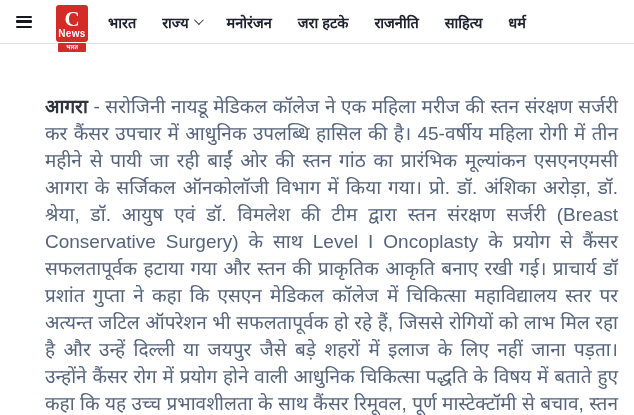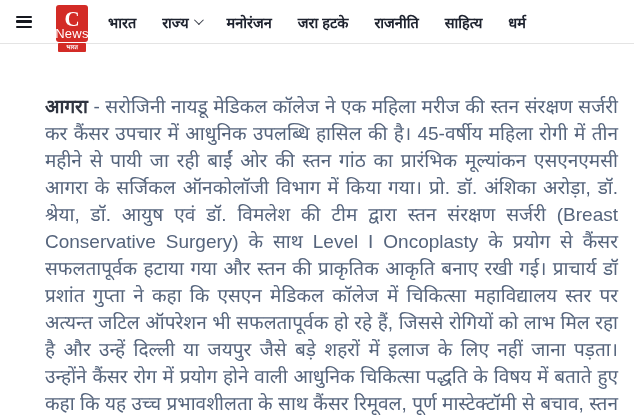--- a/index.html
+++ b/index.html
@@ -43,21 +43,21 @@
     border-radius: 3px;
     display: flex; flex-direction: column; align-items: center; justify-content: center;
     color: #fff;
     margin-top: 3px;
   }
   .logo-c {
     font-family: "Liberation Serif", serif;
     font-size: 21px; font-weight: 700; line-height: 20px;
   }
   .logo-news {
-    font-size: 13px; font-weight: 400; letter-spacing: 0.3px; line-height: 9px;
+    font-size: 10px; font-weight: 700; letter-spacing: 0.3px; line-height: 9px;
   }
   .logo-strip {
     position: absolute;
     left: 2px; top: 41px;
     width: 28px; height: 9px;
     background: #d32b26;
     color: #fff;
     font-size: 6px; font-weight: 700;
     display: flex; align-items: center; justify-content: center;
     border-radius: 1px;

